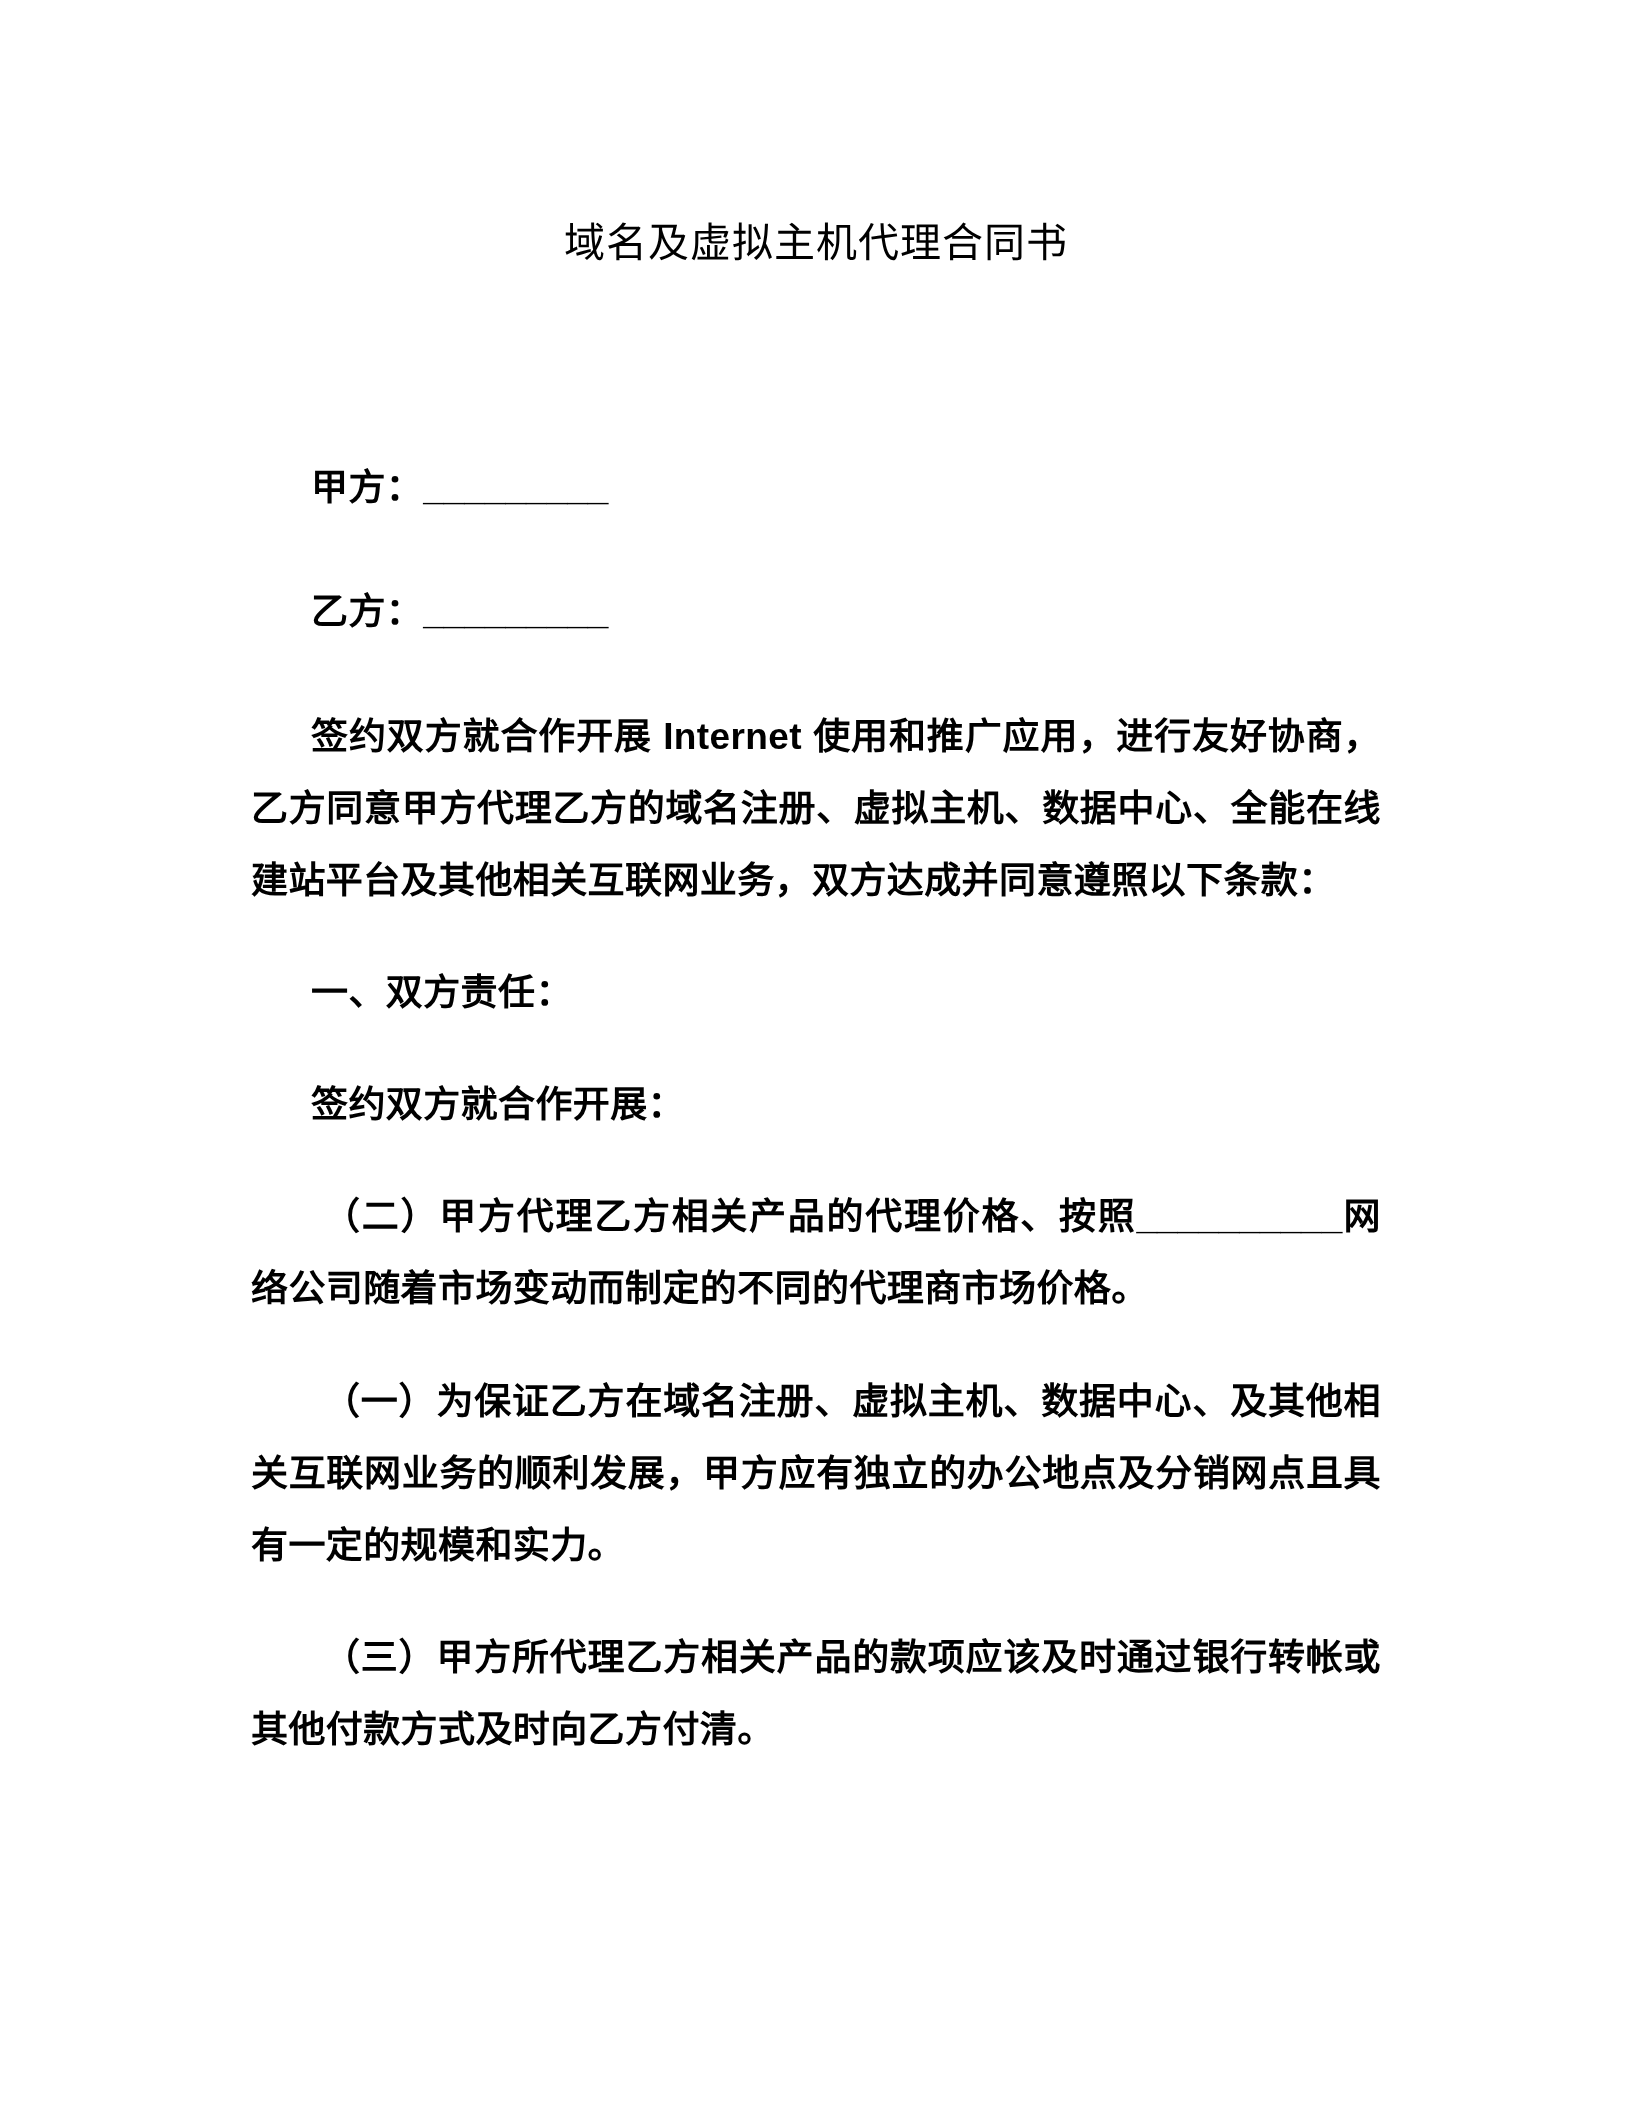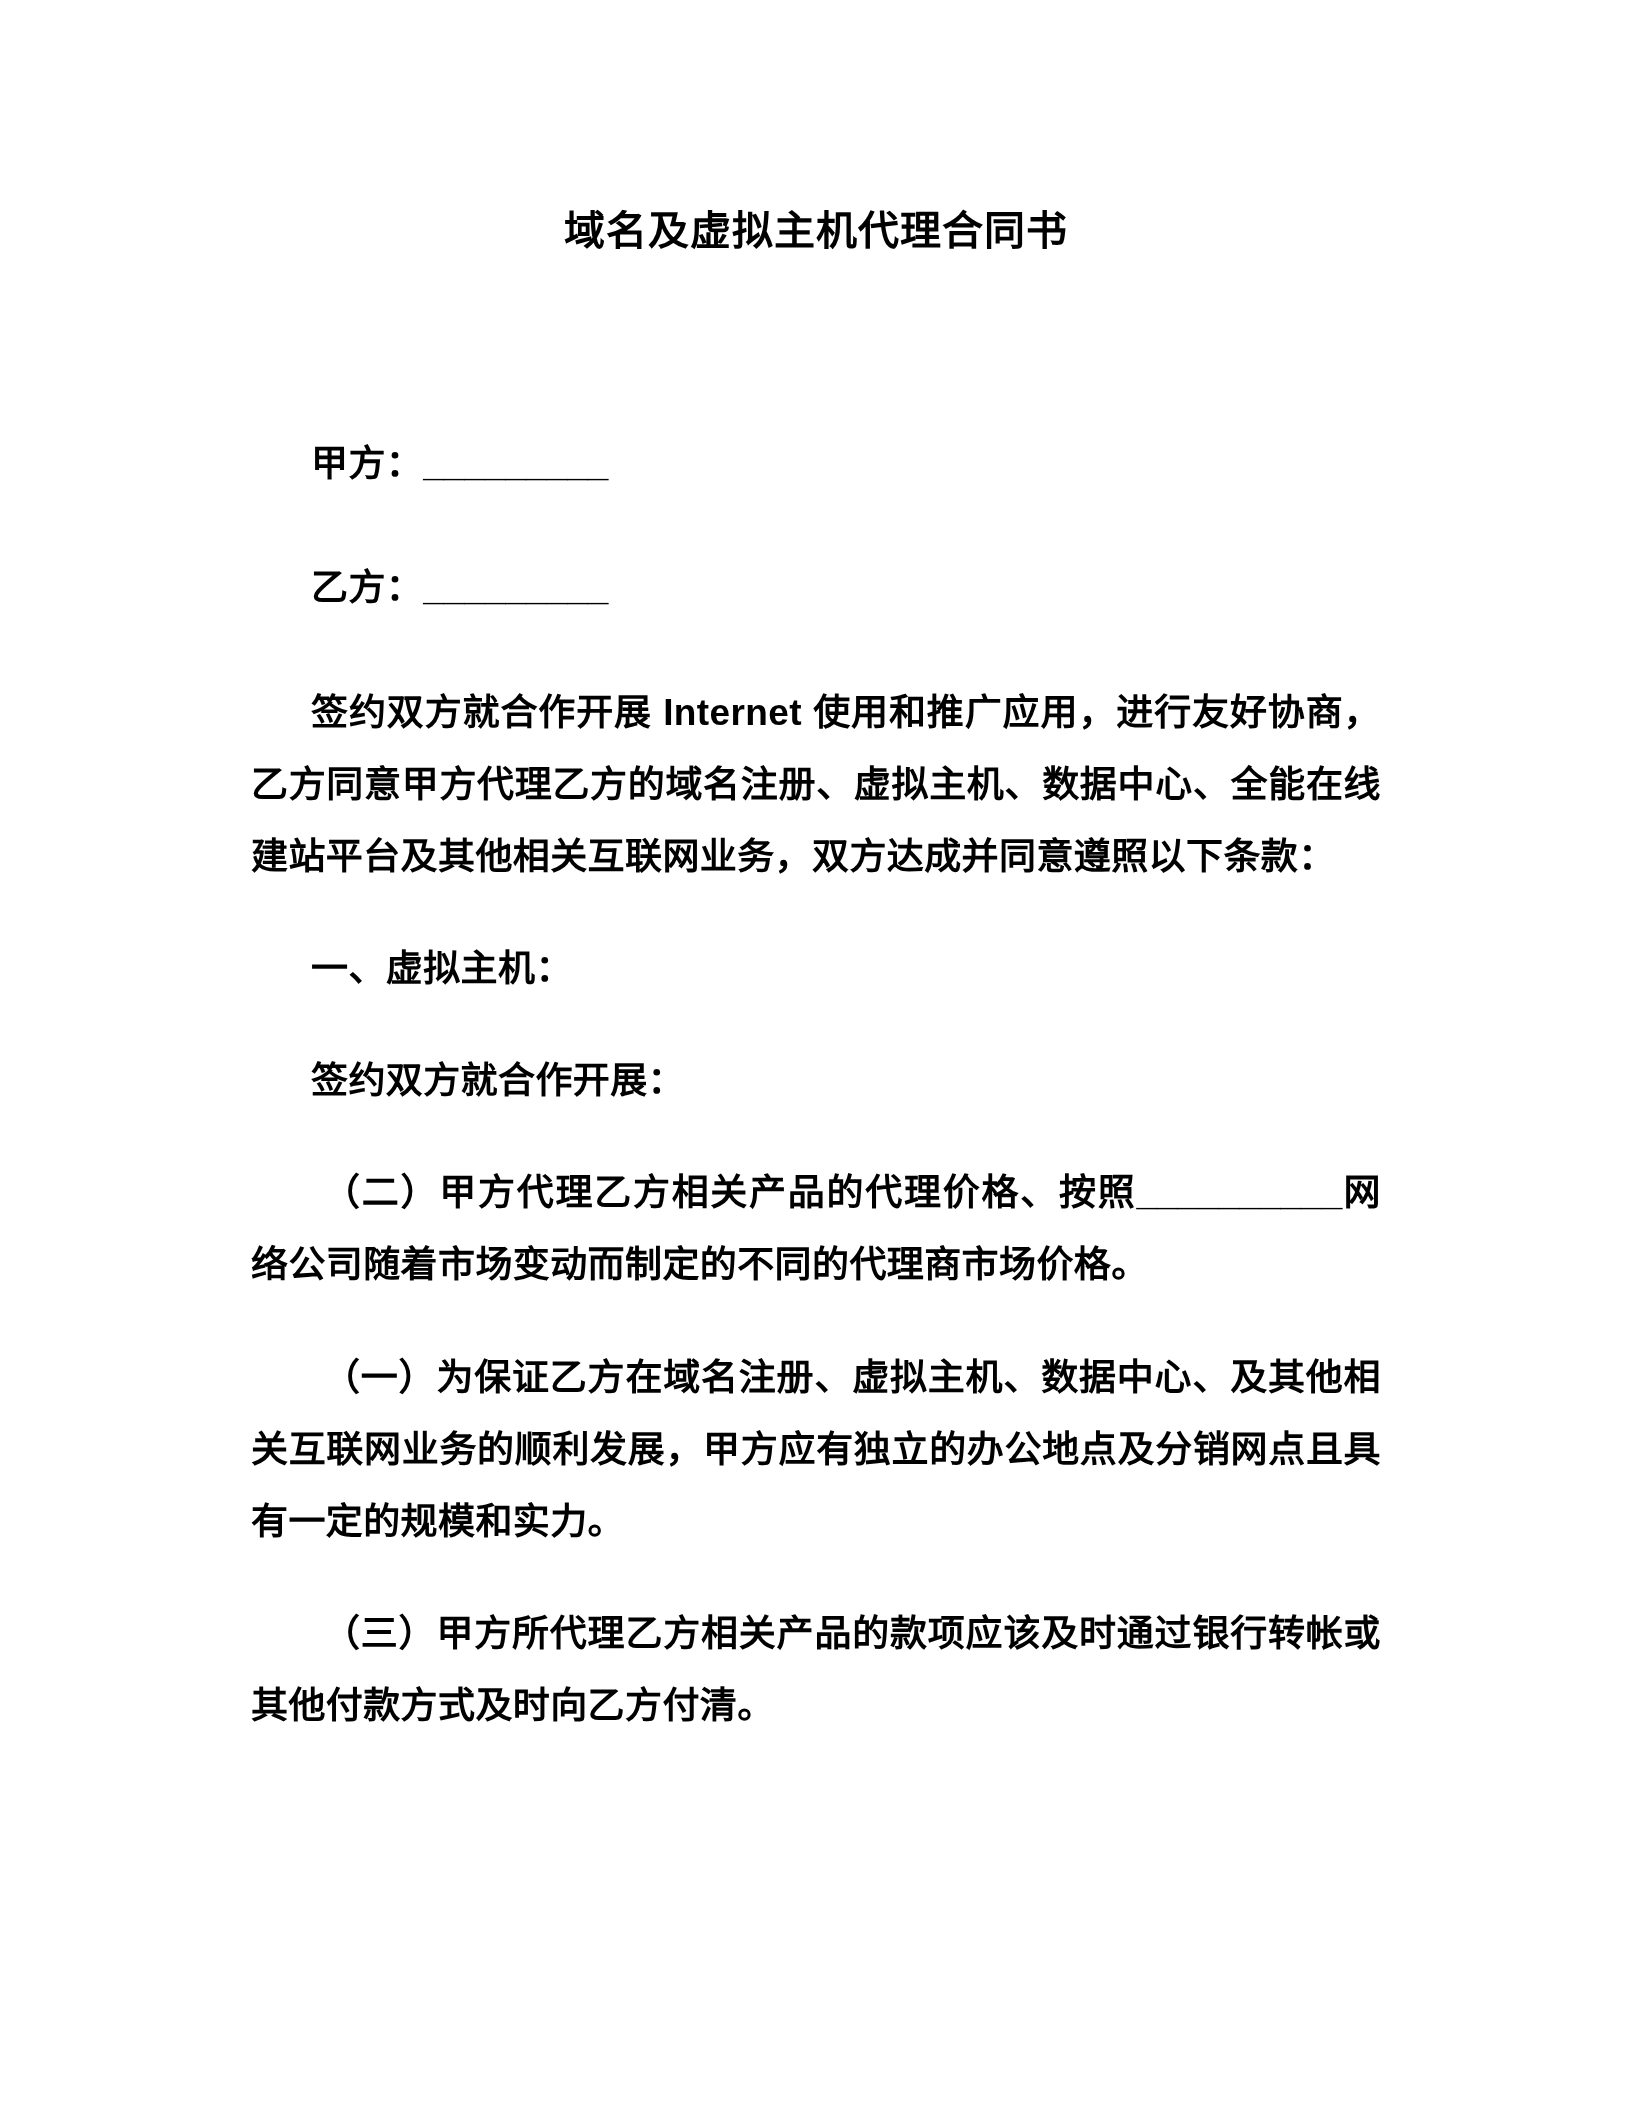--- a/index.html
+++ b/index.html
@@ -17,24 +17,24 @@
   .page {
     position: relative;
     width: 1632px;
     height: 2112px;
     box-sizing: border-box;
     padding: 0;
     overflow: hidden;
   }
   .doc-title {
     font-size: 41px;
-    font-weight: bold;
+    font-weight: normal;
     text-align: center;
     letter-spacing: 1px;
-    margin: 0;
+    margin: 12px;
     padding-top: 205px;
     line-height: 1.3;
   }
   .body-block {
     margin: 0 auto;
     width: 1130px;
     padding-top: 170px;
   }
   .para {
     font-size: 37px;
@@ -78,21 +78,21 @@
     <p class="para field">
       <span>甲方：</span><span class="blank-line">_________</span>
     </p>
 
     <p class="para field">
       <span>乙方：</span><span class="blank-line">_________</span>
     </p>
 
     <p class="para indent tight">签约双方就合作开展 Internet 使用和推广应用，进行友好协商，乙方同意甲方代理乙方的域名注册、虚拟主机、数据中心、全能在线建站平台及其他相关互联网业务，双方达成并同意遵照以下条款：</p>
 
-    <p class="para indent spaced-top tight">一、虚拟主机：</p>
+    <p class="para indent spaced-top tight">一、双方责任：</p>
 
     <p class="para indent spaced-top tight">签约双方就合作开展：</p>
 
     <p class="para indent-wide spaced-top tight">
       <span>（二）甲方代理乙方相关产品的代理价格、按照</span><span class="blank-line">__________</span><span>网络公司随着市场变动而制定的不同的代理商市场价格。</span>
     </p>
 
     <p class="para indent-wide spaced-top tight">（一）为保证乙方在域名注册、虚拟主机、数据中心、及其他相关互联网业务的顺利发展，甲方应有独立的办公地点及分销网点且具有一定的规模和实力。</p>
 
     <p class="para indent-wide spaced-top tight">（三）甲方所代理乙方相关产品的款项应该及时通过银行转帐或其他付款方式及时向乙方付清。</p>

